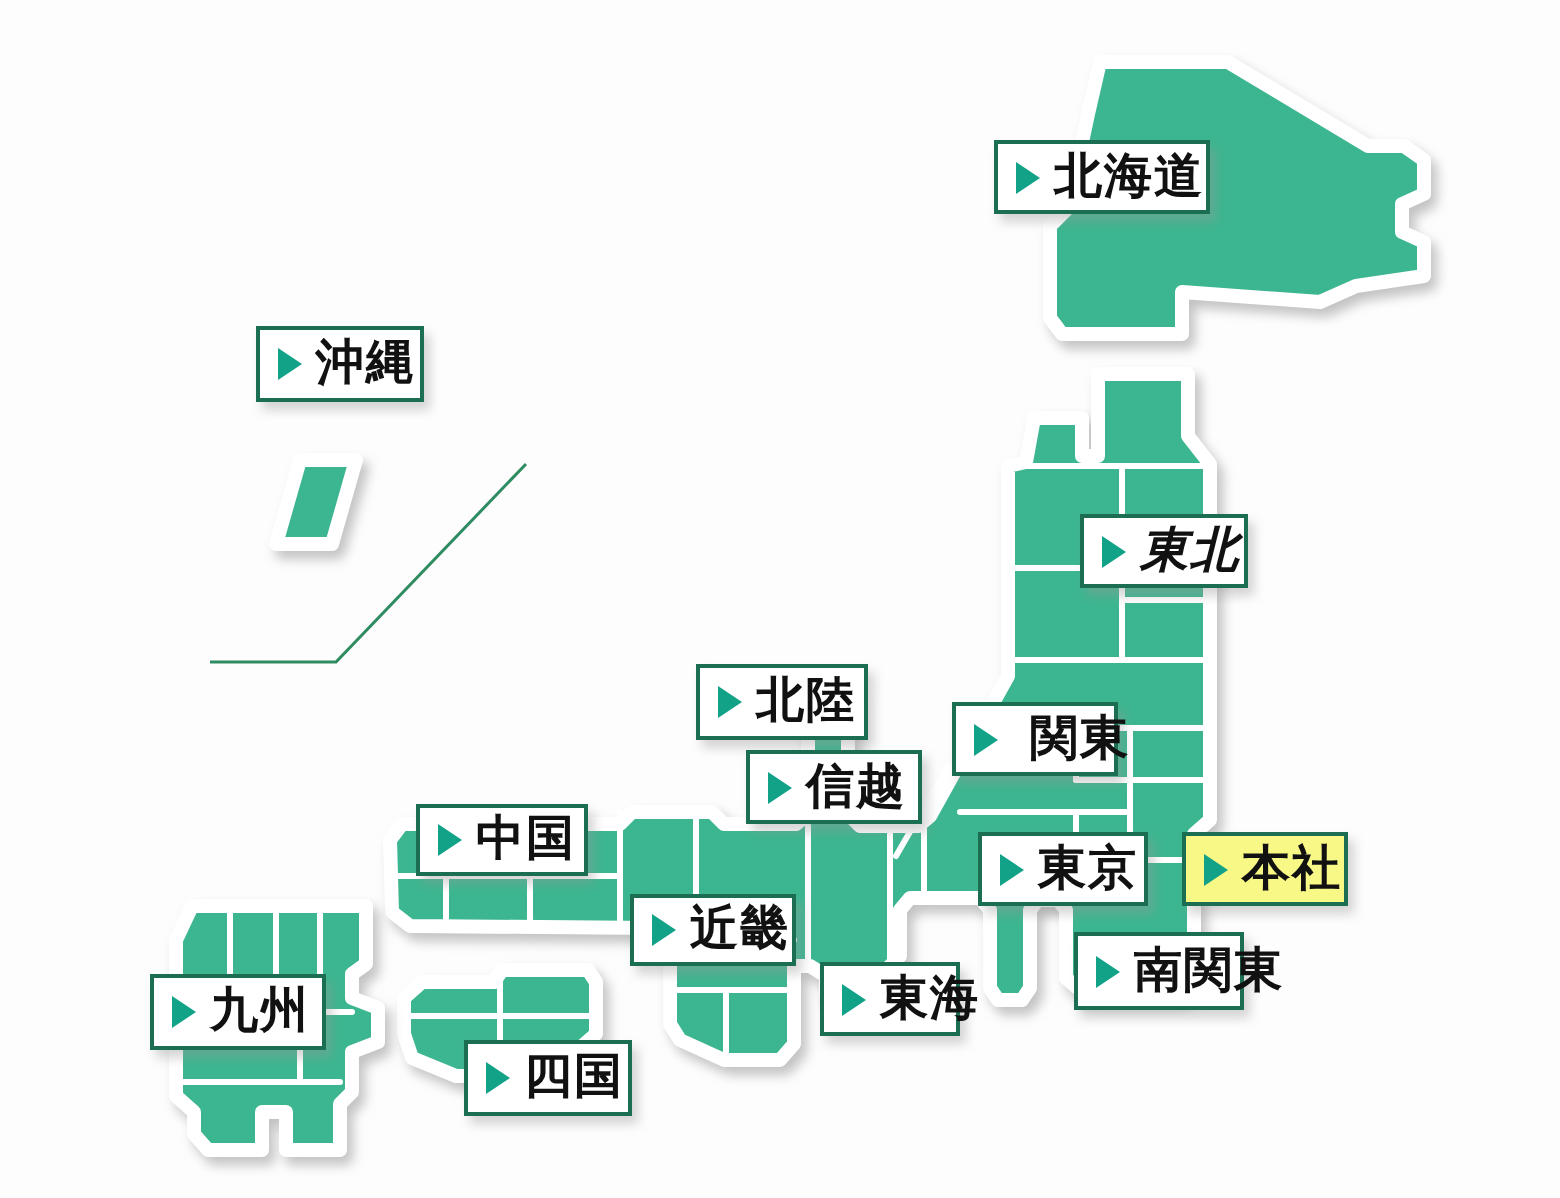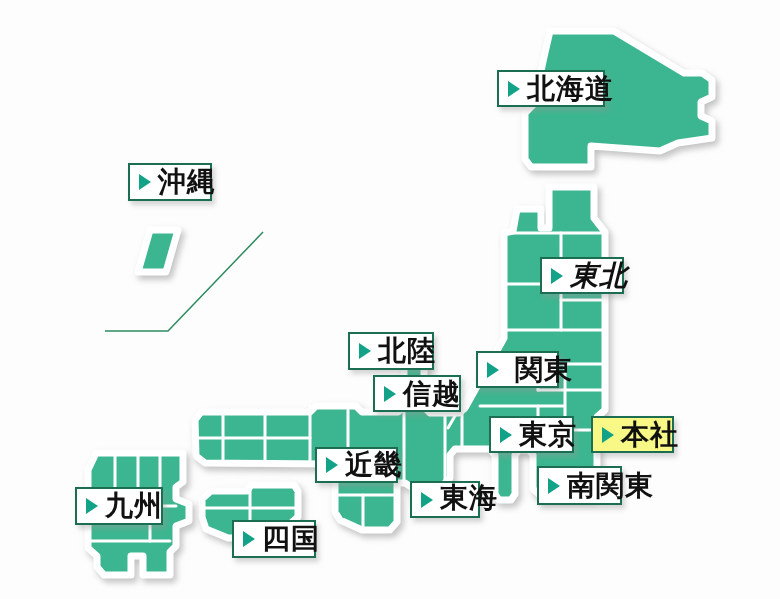--- a/index.html
+++ b/index.html
@@ -37,21 +37,21 @@
     position:absolute;
     box-sizing:border-box;
     display:flex;
     align-items:center;
     gap:7px;
     padding:0 6px 0 9px;
     background:var(--label-bg,#ffffff);
     border:2px solid var(--label-border,#1b6e52);
     box-shadow:3px 4px 5px rgba(150,150,150,.40);
     font-weight:bold;
-    font-size:28px;
+    font-size:24px;
     line-height:1;
     color:var(--text,#111111);
     letter-spacing:1px;
     white-space:nowrap;
     cursor:pointer;
   }
   .map-label.highlight{background:var(--headoffice-bg,#f8f886);}
   .tri{
     width:0;height:0;
     border-left:12px solid var(--arrow,#11a287);
@@ -177,30 +177,34 @@
   <div class="map-label highlight" style="left:591px;top:416px;width:83px;height:37px;align-items:center;">
     <span class="tri"></span>
     <span>本社</span>
   </div>
 
   <div class="map-label" style="left:537px;top:466px;width:85px;height:39px;">
     <span class="tri"></span>
     <span>南関東</span>
   </div>
 
-  <div class="map-label" style="left:410px;top:481px;width:70px;height:37px;font-family:Liberation Mono, monospace;">
+  <div class="map-label" style="left:410px;top:481px;width:70px;height:37px;">
     <span class="tri"></span>
     <span>東海</span>
   </div>
 
   <div class="map-label" style="left:315px;top:447px;width:83px;height:36px;">
     <span class="tri"></span>
     <span>近畿</span>
   </div>
 
+  <div class="map-label" style="left:208px;top:402px;width:86px;height:36px;">
+    <span class="tri"></span>
+    <span>中国</span>
+  </div>
 
   <div class="map-label" style="left:75px;top:487px;width:88px;height:38px;">
     <span class="tri"></span>
     <span>九州</span>
   </div>
 
   <div class="map-label" style="left:232px;top:520px;width:84px;height:38px;">
     <span class="tri"></span>
     <span>四国</span>
   </div>

